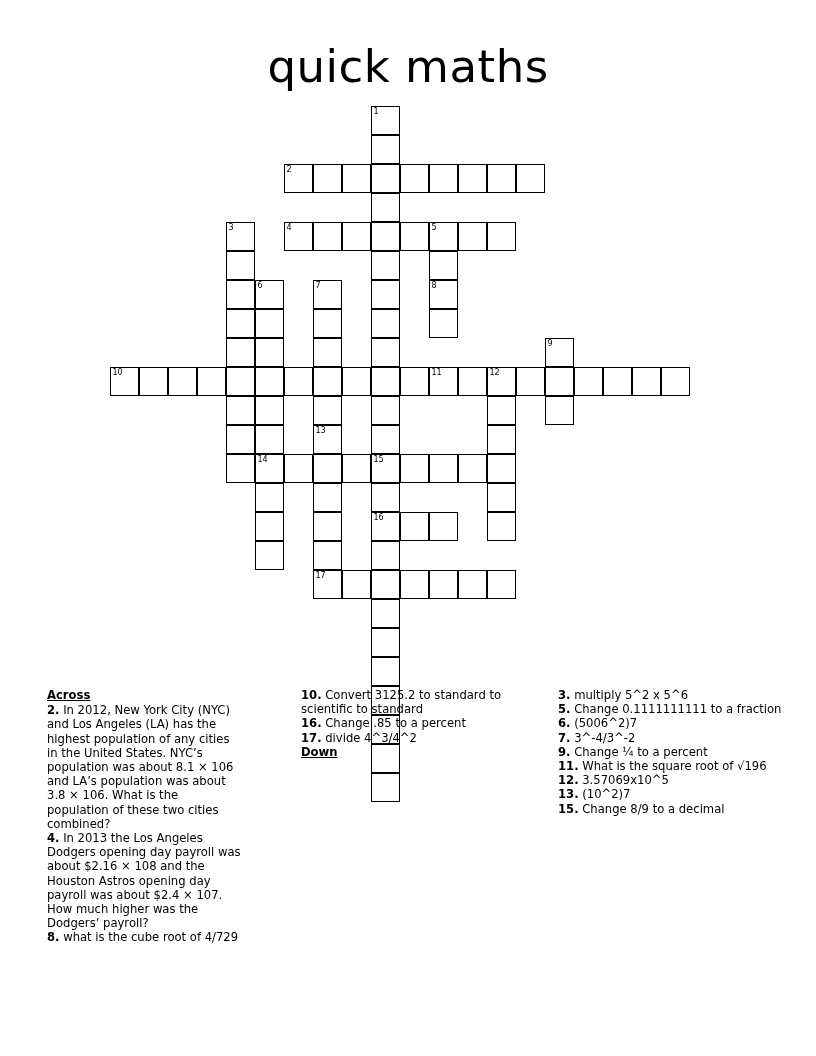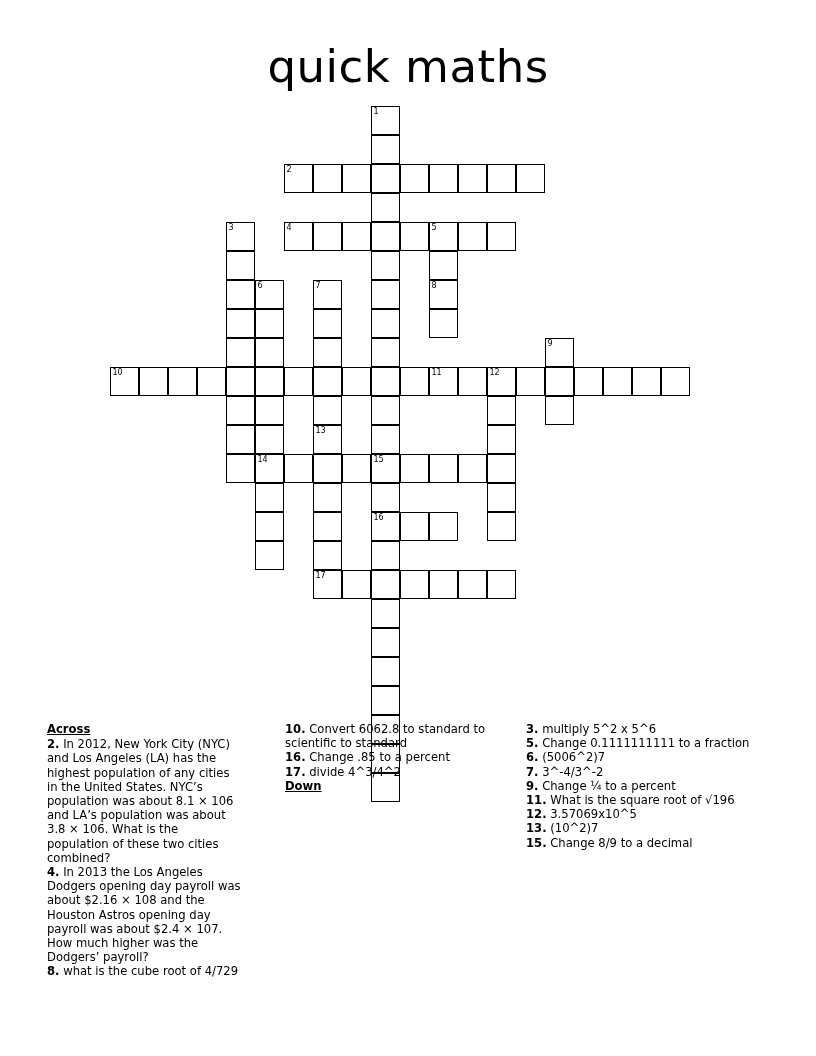--- a/index.html
+++ b/index.html
@@ -77,25 +77,25 @@
     top: 0px;
     left: 1.5px;
     font-size: 8px;
     line-height: 9px;
     font-family: "DejaVu Sans", sans-serif;
   }
 
   
   .clues {
     position: absolute;
-    top: 722px;
+    top: 688px;
     left: 0;
     width: 816px;
     display: flex;
-    gap: 0;
+    gap: 16px;
     font-size: 11.6px;
     line-height: 14.2px;
   }
   .col {
     box-sizing: border-box;
   }
   .col1 { width: 242px; padding-left: 47px; }
   .col2 { width: 246px; padding-left: 43px; }
   .col3 { width: 280px; padding-left: 38px; }
   .section-head {
@@ -260,21 +260,21 @@
     </div>
 
   <div class="clues">
     <div class="col col1">
       <span class="section-head">Across</span>
       <span class="clue"><b>2.</b><span> In 2012, New York City (NYC) and Los Angeles (LA) has the highest population of any cities in the United States. NYC’s population was about 8.1 × 106 and LA’s population was about 3.8 × 106. What is the population of these two cities combined?</span></span>
       <span class="clue"><b>4.</b><span> In 2013 the Los Angeles Dodgers opening day payroll was about $2.16 × 108 and the Houston Astros opening day payroll was about $2.4 × 107. How much higher was the Dodgers’ payroll?</span></span>
       <span class="clue"><b>8.</b><span> what is the cube root of 4/729</span></span>
     </div>
     <div class="col col2">
-      <span class="clue"><b>10.</b><span> Convert 6062.8 to standard to scientific to standard</span></span>
+      <span class="clue"><b>10.</b><span> Convert 3125.2 to standard to scientific to standard</span></span>
       <span class="clue"><b>16.</b><span> Change .85 to a percent</span></span>
       <span class="clue"><b>17.</b><span> divide 4^3/4^2</span></span>
       <span class="section-head">Down</span>
     </div>
     <div class="col col3">
       <span class="clue"><b>3.</b><span> multiply 5^2 x 5^6</span></span>
       <span class="clue"><b>5.</b><span> Change 0.1111111111 to a fraction</span></span>
       <span class="clue"><b>6.</b><span> (5006^2)7</span></span>
       <span class="clue"><b>7.</b><span> 3^-4/3^-2</span></span>
       <span class="clue"><b>9.</b><span> Change ¼ to a percent</span></span>

